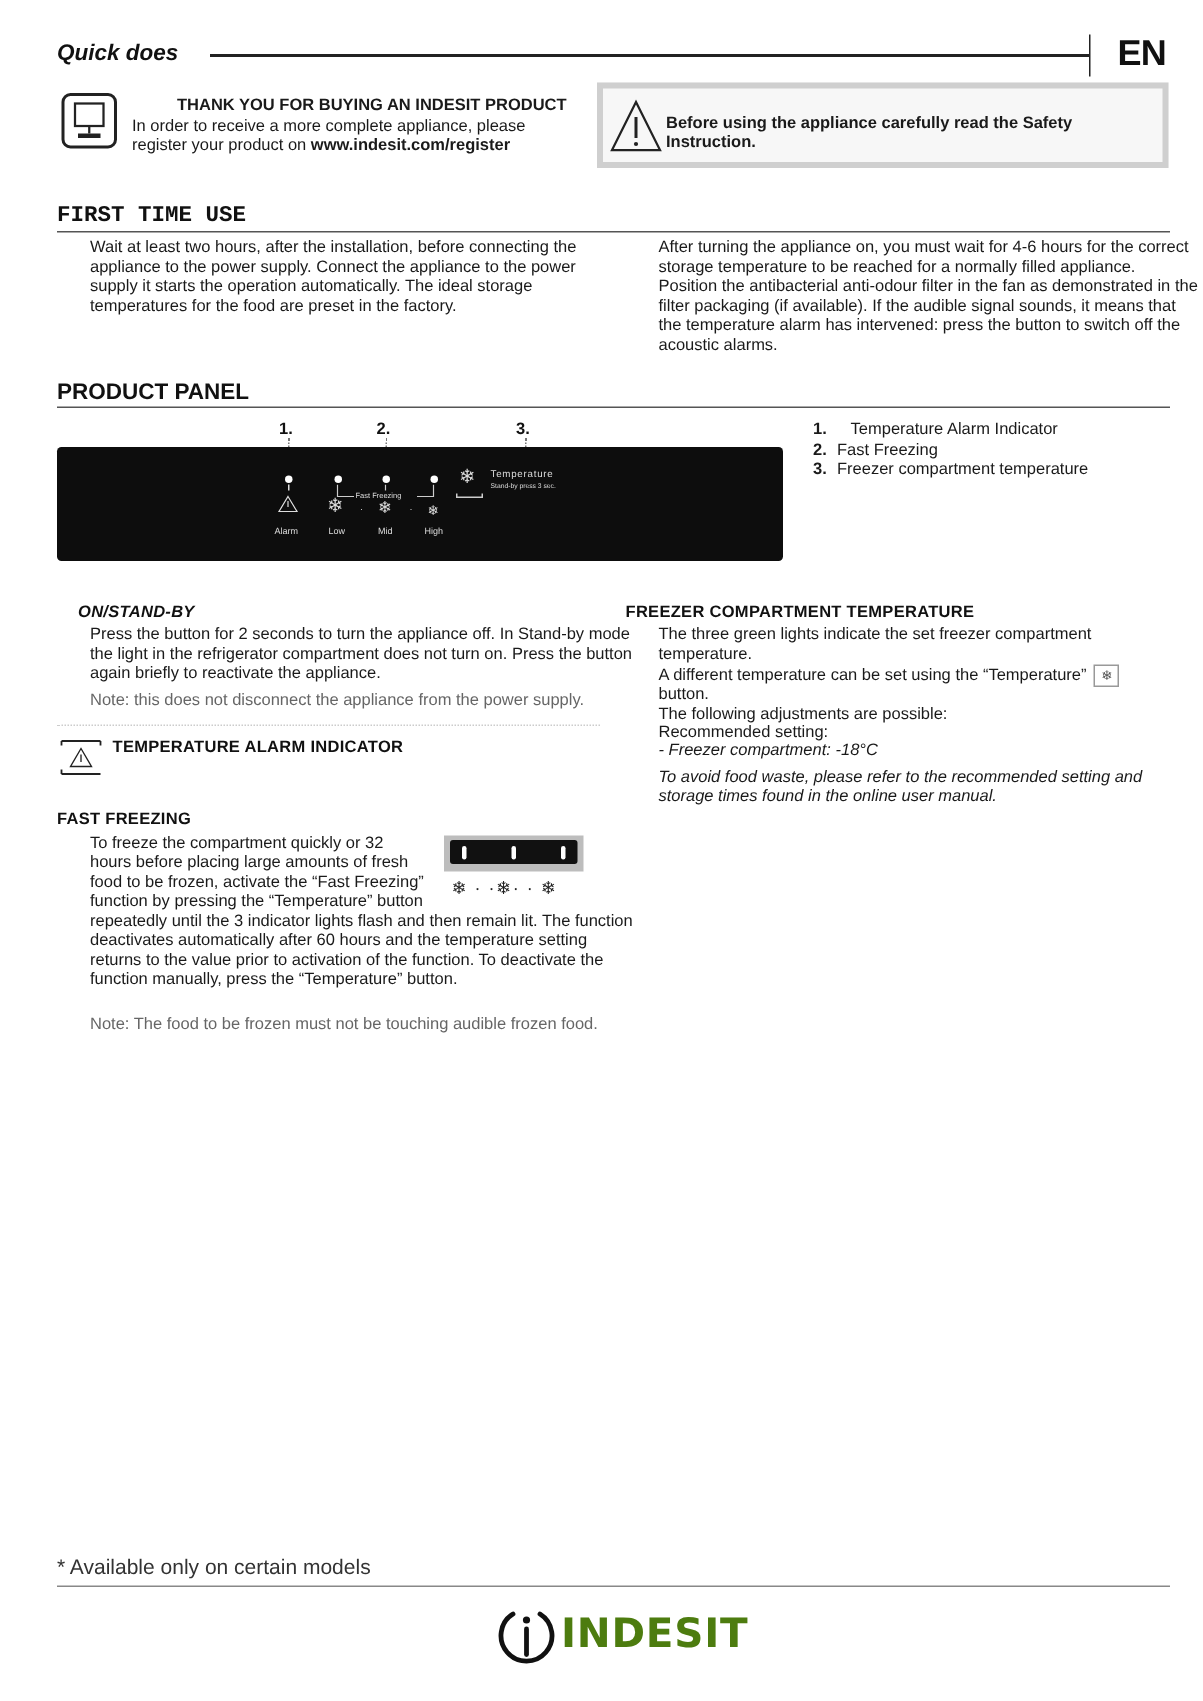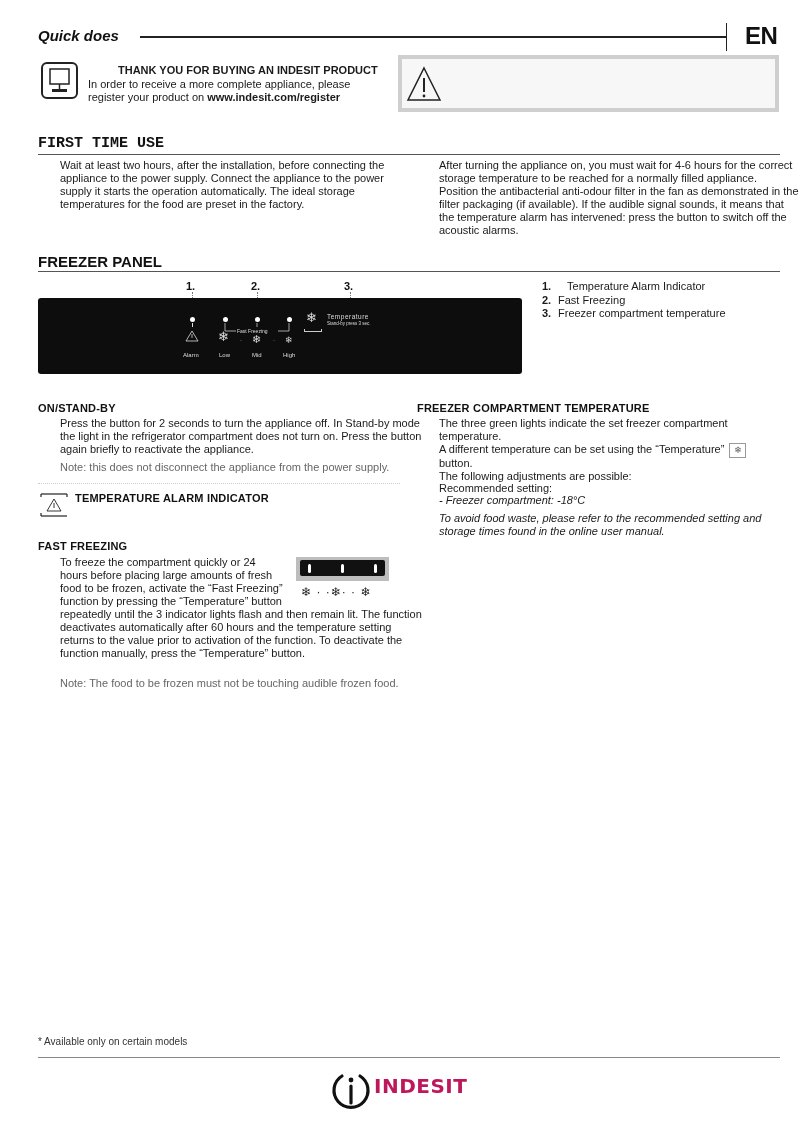--- a/index.html
+++ b/index.html
@@ -37,24 +37,24 @@
   .tick { width: 1px; height: 8px; border-left: 1px dotted #777; }
   .led { width: 5px; height: 5px; border-radius: 50%; background: #fff; position: absolute; }
   .stem { width: 1px; height: 4px; background: #ddd; position: absolute; }
   .plab { position: absolute; color: #ddd; font-size: 6px; }
   .psym { position: absolute; color: #ddd; font-size: 10px; line-height: 10px; }
 
   .legend { left: 542px; top: 280px; font-size: 11px; line-height: 13.5px; }
   .legend b { font-weight: bold; display: inline-block; width: 16px; }
 
   
-  .footnote { left: 38px; top: 1036px; font-size: 10px; color: #333; }
+  .footnote { left: 38px; top: 1036px; font-size: 14px; color: #333; }
   .foot-rule { left: 38px; top: 1057px; width: 742px; height: 1px; background: #888; }
   .logo { left: 330px; top: 1070px; }
-  .logo-text { position: absolute; left: 44px; top: 4px; font-size: 20px; font-weight: bold; letter-spacing: 0.5px; color: #be185d; font-family: "DejaVu Sans", sans-serif; }
+  .logo-text { position: absolute; left: 44px; top: 4px; font-size: 27px; font-weight: bold; letter-spacing: 0.5px; color: #4d7c0f; font-family: "DejaVu Sans", sans-serif; }
 </style>
 </head>
 <body>
 
 <div class="abs qg-title">Quick does</div>
 <div class="abs hdr-line"></div>
 <div class="abs hdr-vline"></div>
 <div class="abs lang">EN</div>
 
 <div class="abs monitor-icon">
@@ -69,28 +69,29 @@
   <div>In order to receive a more complete appliance, please</div>
   <div><span>register your product on </span><b>www.indesit.com/register</b></div>
 </div>
 
 <div class="abs safety">
   <svg class="warn" width="36" height="38" viewBox="0 0 36 38">
     <polygon points="18,3 34,35 2,35" fill="none" stroke="#222" stroke-width="1.5"></polygon>
     <line x1="18" y1="13" x2="18" y2="27" stroke="#222" stroke-width="2"></line>
     <circle cx="18" cy="31" r="1.4" fill="#222"></circle>
   </svg>
+  <div class="txt">Before using the appliance carefully read the Safety Instruction.</div>
 </div>
 
 <div class="abs h1" style="left:38px; top:135px;font-family:Liberation Mono, monospace;">FIRST TIME USE</div>
 <div class="abs hrule" style="left:38px; top:154px; width:742px;"></div>
 <div class="abs body" style="left:38px; top:159px; width:340px;">Wait at least two hours, after the installation, before connecting the appliance to the power supply. Connect the appliance to the power supply it starts the operation automatically. The ideal storage temperatures for the food are preset in the factory.</div>
 <div class="abs body" style="left:417px; top:159px; width:360px;">After turning the appliance on, you must wait for 4-6 hours for the correct storage temperature to be reached for a normally filled appliance. Position the antibacterial anti-odour filter in the fan as demonstrated in the filter packaging (if available). If the audible signal sounds, it means that the temperature alarm has intervened: press the button to switch off the acoustic alarms.</div>
 
-<div class="abs h1" style="left:38px; top:253px;">FREEZER PANEL</div>
+<div class="abs h1" style="left:38px; top:253px;">PRODUCT PANEL</div>
 <div class="abs hrule" style="left:38px; top:271px; width:742px;"></div>
 
 <div class="abs num" style="left:186px; top:280px;">1.</div>
 <div class="abs num" style="left:251px; top:280px;">2.</div>
 <div class="abs num" style="left:344px; top:280px;">3.</div>
 <div class="abs tick" style="left:192px; top:292px;"></div>
 <div class="abs tick" style="left:257px; top:292px;"></div>
 <div class="abs tick" style="left:350px; top:292px;"></div>
 
 <div class="abs panel">
@@ -126,41 +127,41 @@
   <div class="plab" style="left:289px; top:15px; font-size:6.5px; letter-spacing:0.5px;">Temperature</div>
   <div class="plab" style="left:289px; top:23px; font-size:4.5px;">Stand-by press 3 sec.</div>
 </div>
 
 <div class="abs legend">
   <div><b>1.</b> <span style="margin-left:6px">Temperature Alarm Indicator</span></div>
   <div><b>2.</b><span>Fast Freezing</span></div>
   <div><b>3.</b><span>Freezer compartment temperature</span></div>
 </div>
 
-<div class="abs h2" style="left:38px; top:402px;">ON/STAND-BY</div>
+<div class="abs h2" style="left:52px; top:402px;font-style:italic;">ON/STAND-BY</div>
 <div class="abs body" style="left:38px; top:417px; width:365px;">Press the button for 2 seconds to turn the appliance off. In Stand-by mode the light in the refrigerator compartment does not turn on. Press the button again briefly to reactivate the appliance.</div>
 <div class="abs body note" style="left:38px; top:461px; width:365px;">Note: this does not disconnect the appliance from the power supply.</div>
 <div class="abs" style="left:38px; top:483px; width:362px; border-top:1px dotted #ccc;"></div>
 
 <div class="abs" style="left:40px; top:492px;">
   <svg width="28" height="26" viewBox="0 0 28 26">
     <line x1="1" y1="2" x2="27" y2="2" stroke="#222" stroke-width="1.2"></line>
     <line x1="1" y1="2" x2="1" y2="5" stroke="#222" stroke-width="1.2"></line>
     <line x1="27" y1="2" x2="27" y2="5" stroke="#222" stroke-width="1.2"></line>
     <line x1="1" y1="24" x2="27" y2="24" stroke="#222" stroke-width="1.2"></line>
     <line x1="1" y1="21" x2="1" y2="24" stroke="#222" stroke-width="1.2"></line>
     <polygon points="14,7 21,19 7,19" fill="none" stroke="#222" stroke-width="0.9"></polygon>
     <line x1="14" y1="11" x2="14" y2="16" stroke="#222" stroke-width="0.9"></line>
   </svg>
 </div>
 <div class="abs h2" style="left:75px; top:492px;">TEMPERATURE ALARM INDICATOR</div>
 
 <div class="abs h2" style="left:38px; top:540px;">FAST FREEZING</div>
 <div class="abs body" style="left:38px; top:556px; width:260px;">
-  <div>To freeze the compartment quickly or 24</div>
+  <div>To freeze the compartment quickly or 32</div>
   <div>hours before placing large amounts of fresh</div>
   <div>food to be frozen, activate the “Fast Freezing”</div>
   <div>function by pressing the “Temperature” button</div>
 </div>
 <div class="abs body" style="left:38px; top:608px; width:365px;">repeatedly until the 3 indicator lights flash and then remain lit. The function deactivates automatically after 60 hours and the temperature setting returns to the value prior to activation of the function. To deactivate the function manually, press the “Temperature” button.</div>
 <div class="abs body note" style="left:38px; top:677px; width:365px;">Note: The food to be frozen must not be touching audible frozen food.</div>
 
 <div class="abs" style="left:296px; top:557px; width:93px; height:24px; background:#bdbdbd;">
   <div style="position:absolute; left:4px; top:3px; width:85px; height:16px; background:#111; border-radius:2px;">
     <div style="position:absolute; left:8px; top:4px; width:3px; height:9px; background:#fff; border-radius:1.5px;"></div>

